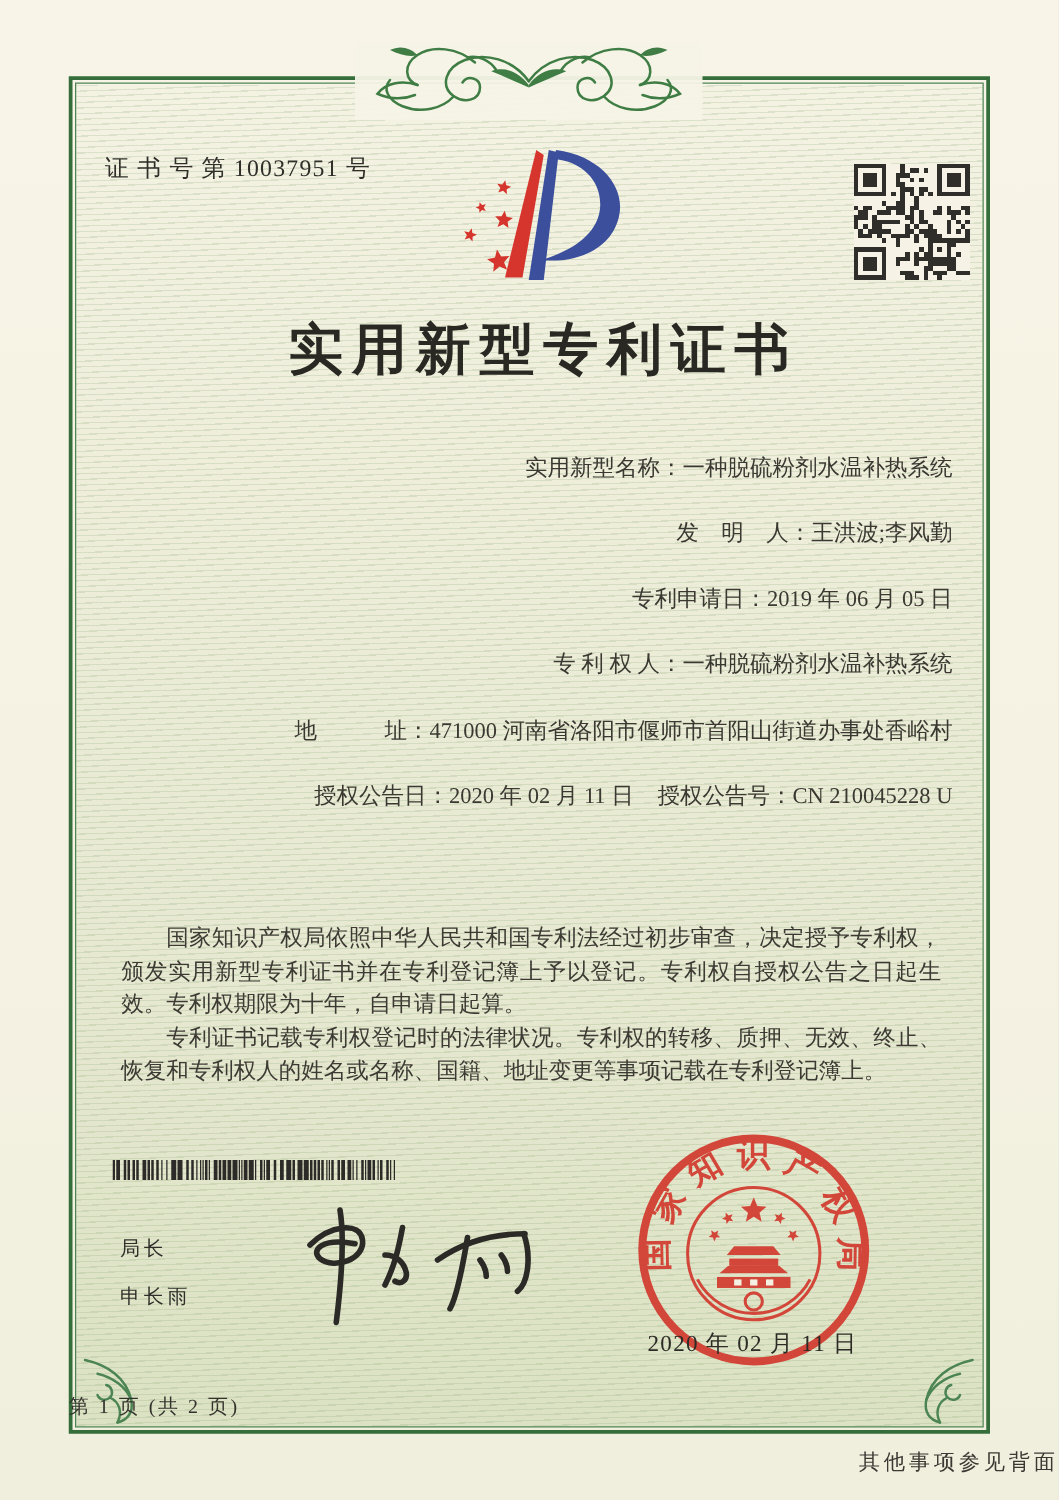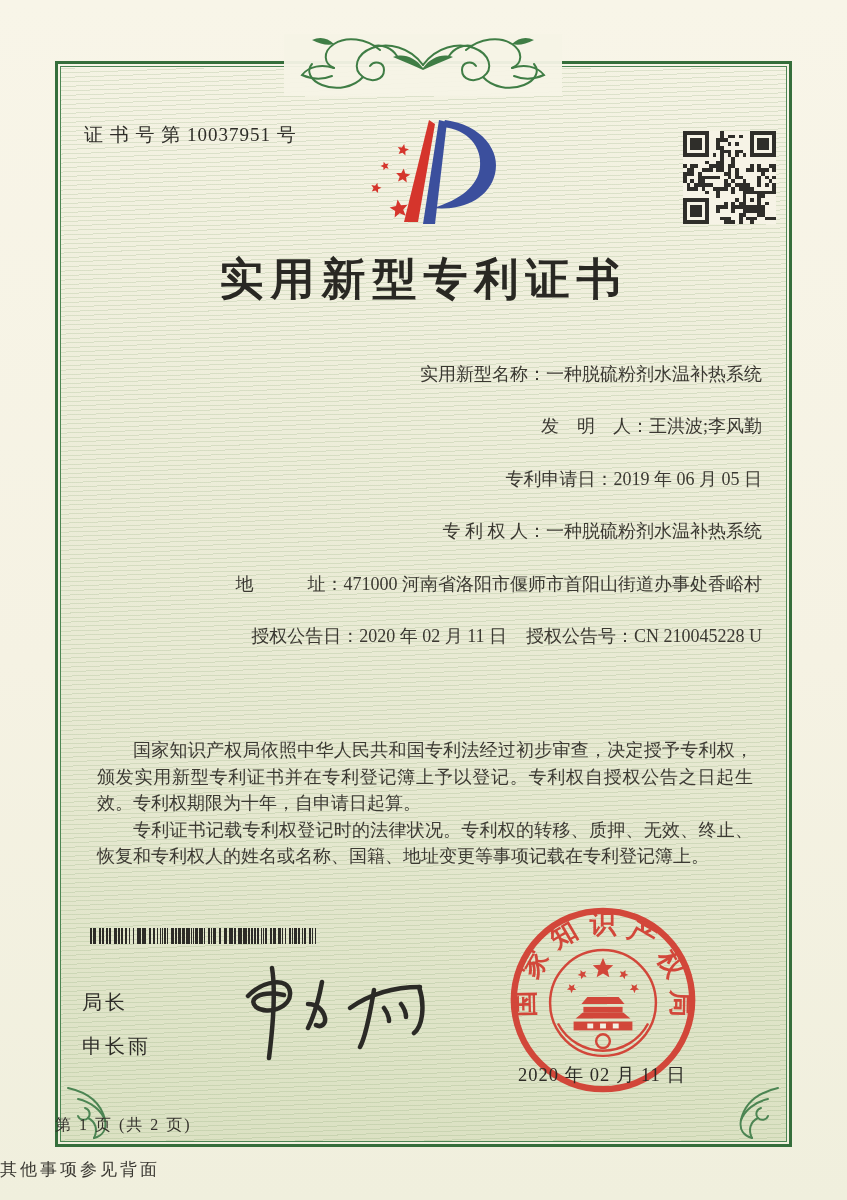--- a/index.html
+++ b/index.html
@@ -26,40 +26,40 @@
   .corner-flourish{ position:absolute; width:52px; height:56px; }
   .corner-br{ left:730px; top:1084px; }
   .corner-bl{ left:64px; top:1084px; transform:scaleX(-1); }
   .cert-no{
     position:absolute; left:84px; top:122px; font-size:19px; letter-spacing:1px; color:#2f2e29;
   }
   .logo{ position:absolute; left:352px; top:112px; width:152px; height:124px; }
   .qr{ position:absolute; left:683px; top:131px; width:93px; height:93px; }
   .title{
     position:absolute; left:55px; top:250px; width:737px; text-align:center;
-    font-size:44px; font-weight:bold; letter-spacing:7px; color:#292823;
+    font-size:44px; font-weight:bold; letter-spacing:7px; color:#292823;padding-left:11px;
   }
   .fields{ position:absolute; left:97px; top:362px; width:665px; font-size:18px; color:#3a3831; }
   .frow{ height:52.4px; line-height:24px; white-space:nowrap;text-align:right; }
   .flabel{ display:inline-block; min-width:122px; }
   .flabel2{ display:inline-block; margin-left:19px;font-family:Liberation Serif, serif; }
   .fvalue{ }
   .body-text{
     position:absolute; left:97px; top:737px; width:656px;
     font-size:18px; line-height:26.5px; text-align:justify; color:#3c3a33;
   }
   .body-text p{ margin:0; text-indent:2em; }
   .barcode{ position:absolute; left:90px; top:928px; width:226px; height:16px; }
-  .officials{ position:absolute; left:82px; top:989px; font-size:20px; letter-spacing:3px; color:#2f2e29; }
+  .officials{ position:absolute; left:96px; top:989px; font-size:16px; letter-spacing:3px; color:#2f2e29; }
   .officials div{ margin-bottom:17px; }
   .signature{ position:absolute; left:222px; top:952px; width:232px; height:118px; }
   .seal{ position:absolute; left:505px; top:902px; width:196px; height:196px; opacity:0.93; }
   .seal-date{ position:absolute; left:518px; top:1062px; font-size:18.5px; color:#2c2b26; letter-spacing:1px; z-index:5; }
   .page-no{ position:absolute; left:55px; top:1115px; width:737px; font-size:16px; letter-spacing:2px; color:#34322c; }
-  .back-note{ position:absolute; left:0; top:1158px; width:847px; text-align:left; font-size:17px; letter-spacing:3px; color:#3a3832; }
+  .back-note{ position:absolute; left:0; top:1158px; width:847px; text-align:right; font-size:17px; letter-spacing:3px; color:#3a3832; }
   svg{ display:block; }
 </style>
 </head>
 <body>
 
 <div class="page">
 
   <div class="texture"></div>
 
   <div class="frame"></div>

